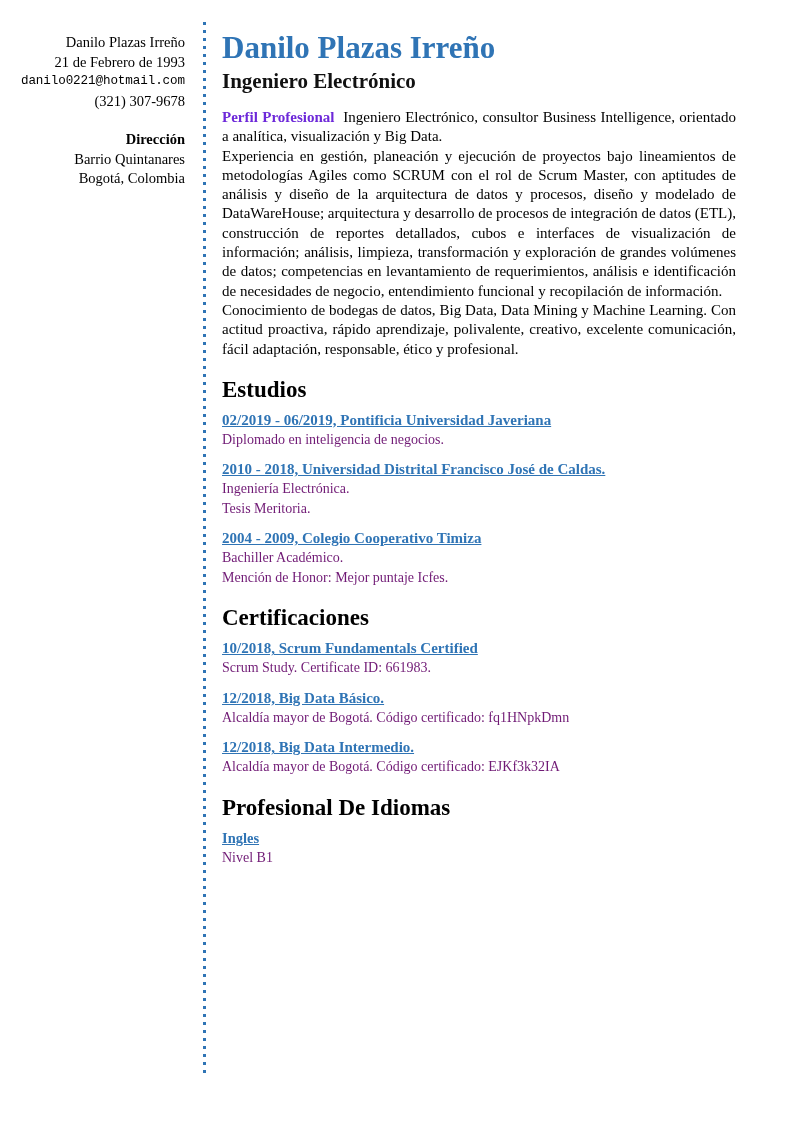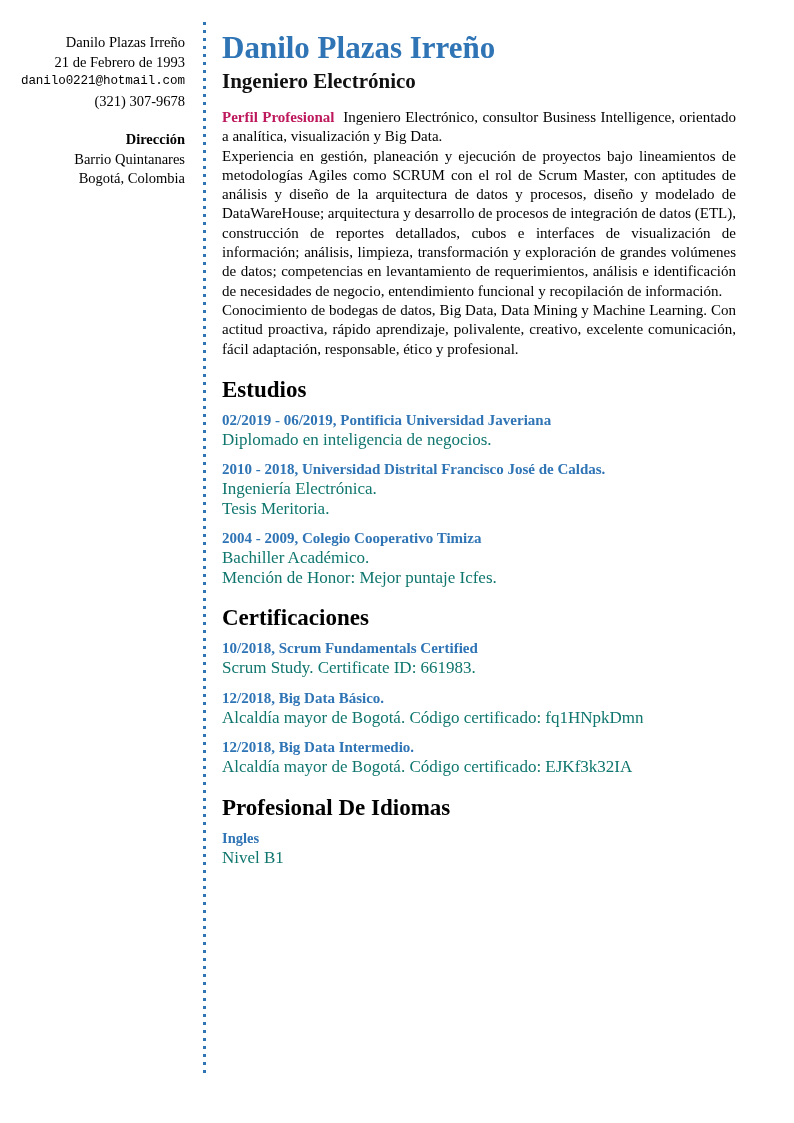--- a/index.html
+++ b/index.html
@@ -95,45 +95,46 @@
     font-size: 15px;
     line-height: 19.3px;
     text-align: justify;
     text-justify: inter-word;
     hyphens: manual;
   }
   .profile p {
     margin: 0;
   }
   .profile-label {
-    color: #be185d;
+    color: #6d28d9;
     font-weight: bold;
   }
 
   .section-title {
     font-size: 23px;
     font-weight: bold;
     line-height: 28px;
     margin: 17px 0 6px 0;
     color: #000000;
   }
 
   .entry {
     margin-bottom: 10px;
   }
   .entry-head {
     color: #2f74b5;
     font-weight: bold;
     font-size: 15px;
     line-height: 20px;
+    text-decoration: underline;
   }
   .entry-line {
-    font-size: 17px;
+    font-size: 14px;
     line-height: 19.5px;
-    color: #0f766e;
+    color: #701a75;
   }
 
   .lang-entry .entry-head {
     font-size: 14.5px;
   }
 </style>
 </head>
 <body>
 
 <div class="page">

